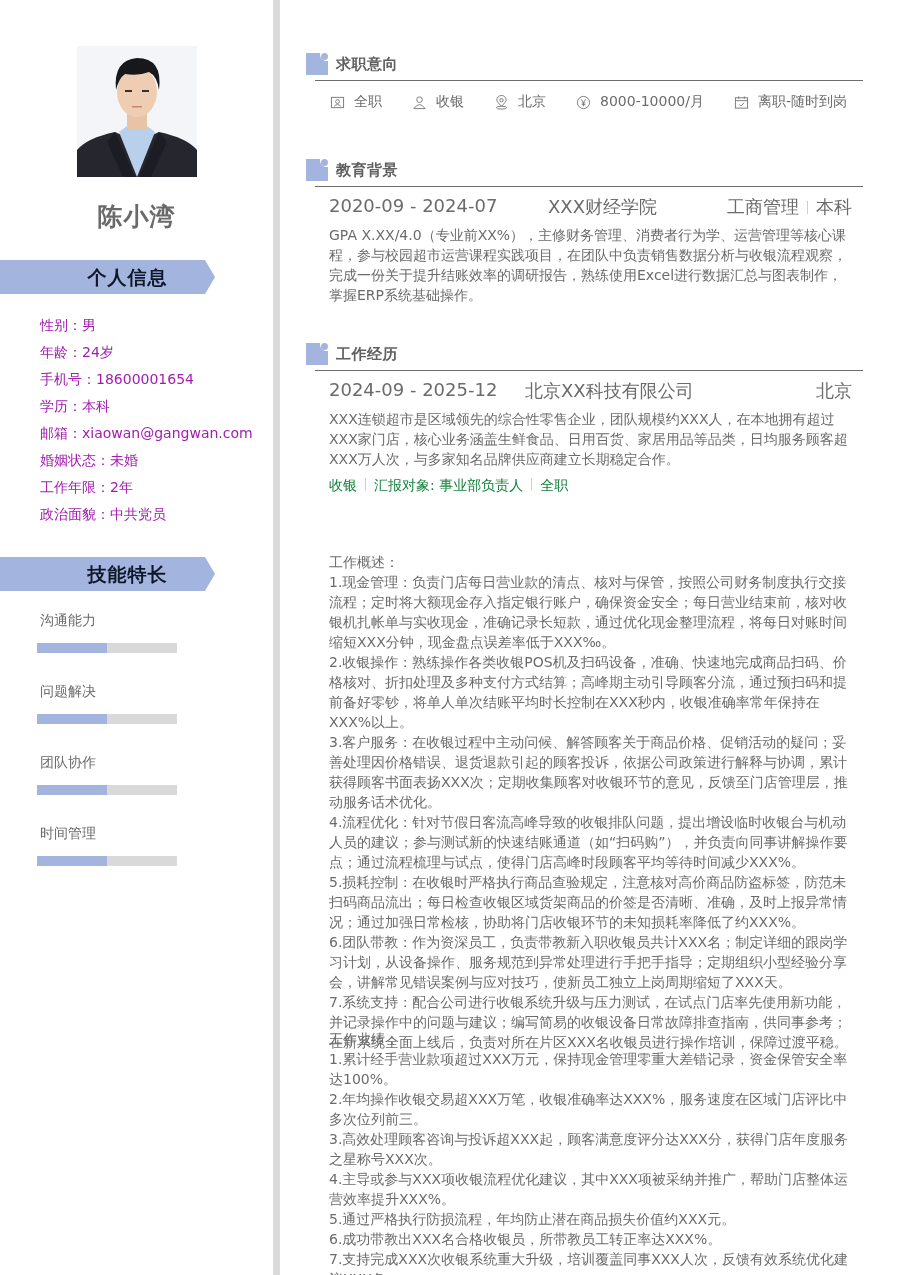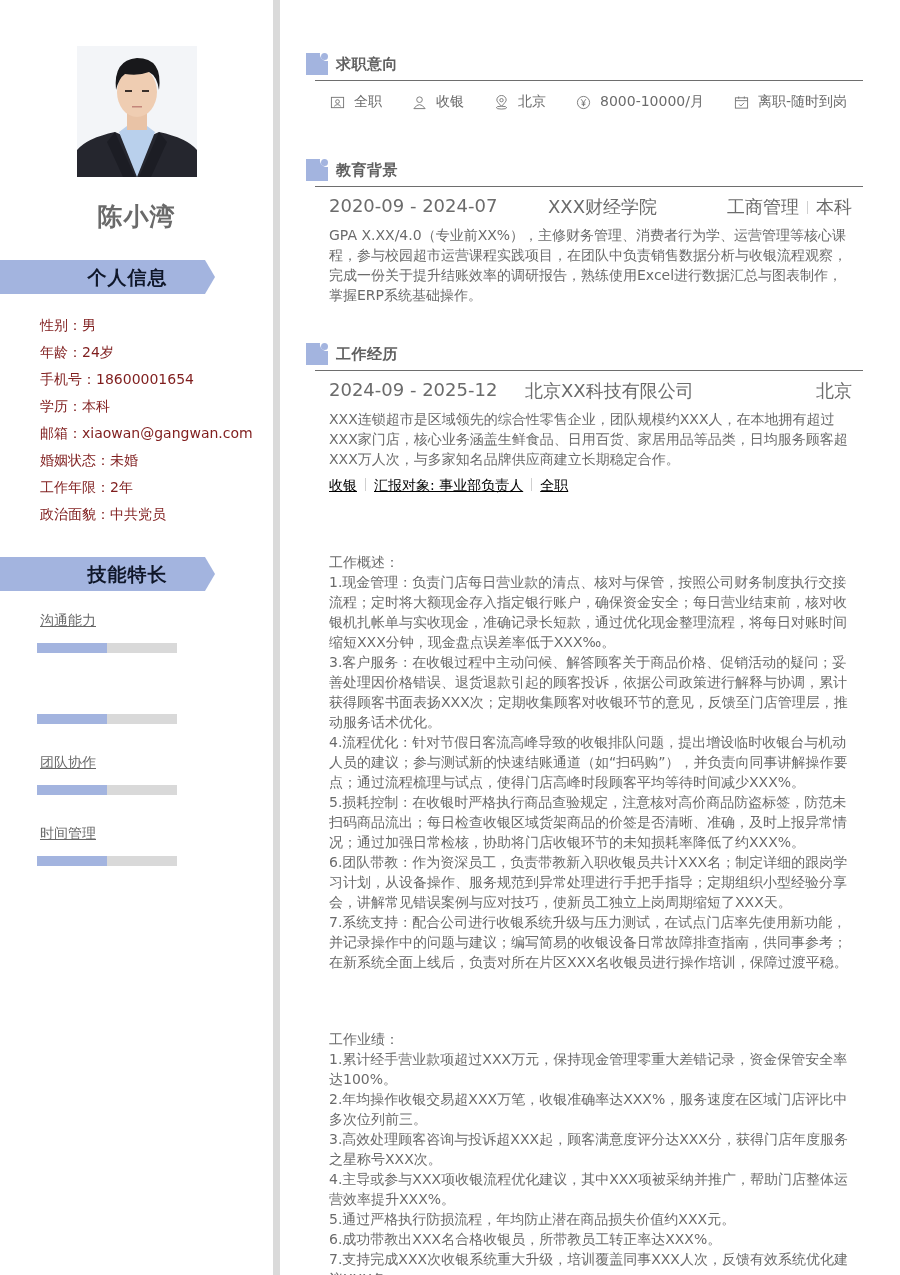--- a/index.html
+++ b/index.html
@@ -12,24 +12,24 @@
   .photo { position: absolute; left: 77px; top: 46px; width: 120px; height: 131px; background: #eef1f5; overflow: hidden; }
   .photo svg { width: 100%; height: 100%; display: block; }
 
   .name { position: absolute; left: 0; width: 273px; top: 200px; text-align: center; font-size: 25px; font-weight: bold; color: #6a6a6a; letter-spacing: 1px; }
 
   .banner { position: absolute; left: 0; width: 215px; height: 34px; background: #a3b4df;
             clip-path: polygon(0 0, 205px 0, 215px 50%, 205px 100%, 0 100%); }
   .banner span { position: absolute; left: 0; width: 255px; top: 0; line-height: 34px; text-align: center; font-size: 19px; font-weight: bold; color: #0f172a; letter-spacing: 1px; }
 
   .info-list { position: absolute; left: 40px; top: 312px; }
-  .info-item { font-size: 14px; line-height: 27px; color: #7f1d1d; white-space: nowrap; }
+  .info-item { font-size: 14px; line-height: 27px; color: #a21caf; white-space: nowrap; }
 
   .skills { position: absolute; left: 40px; top: 606px; width: 200px; }
-  .skill { height: 71px; position: relative; text-decoration: underline; }
+  .skill { height: 71px; position: relative; }
   .skill-label { font-size: 14px; color: #6b6b6b; line-height: 28px; }
   .skill-bar { position: absolute; left: -3px; top: 37px; width: 140px; height: 10px; background: #d9d9d9; }
   .skill-fill { height: 100%; background: #a3b4df; }
 
   .main { position: absolute; left: 306px; top: 0; width: 560px; }
   .sec-head { position: absolute; left: 0; width: 557px; height: 30px; margin-top: 12px; }
   .sec-icon { position: absolute; left: 0; top: 0; width: 22px; height: 22px; }
   .sec-title { position: absolute; left: 30px; top: 2px; font-size: 15px; font-weight: bold; color: #5f5f5f; letter-spacing: 0.5px; }
   .sec-line { position: absolute; left: 9px; top: 27px; width: 548px; height: 1px; background: #6e6e6e; }
 
@@ -38,21 +38,21 @@
   .intent-item svg { width: 15px; height: 15px; margin-right: 9px; }
 
   .row3 { position: absolute; left: 23px; width: 523px; height: 20px; font-size: 18px; color: #6b6b6b; white-space: nowrap; }
   .row3 .c1 { position: absolute; left: 0; top: 0; }
   .row3 .c2 { position: absolute; top: 0; }
   .row3 .c3 { position: absolute; right: 0; top: 0; }
   .sep { display: inline-block; width: 1px; height: 13px; background: #cfcfcf; margin: 0 8px; vertical-align: -1px; }
 
   .para { position: absolute; left: 23px; width: 525px; font-size: 14px; line-height: 20px; color: #6b6b6b; }
   .para p { margin: 0; }
-  .tags { position: absolute; left: 23px; font-size: 14px; color: #000000; white-space: nowrap; text-decoration: underline; }
+  .tags { position: absolute; left: 23px; font-size: 14px; color: #15803d; white-space: nowrap; }
 </style>
 </head>
 <body>
 
 <div class="sidebar">
   <div class="photo">
     <svg viewBox="0 0 120 131">
       <rect width="120" height="131" fill="#f3f5f8"></rect>
 
       <path d="M0 131 L0 104 Q10 92 38 86 L60 96 L82 86 Q110 92 120 104 L120 131 Z" fill="#25262e"></path>
@@ -97,20 +97,21 @@
   </div>
 
   <div class="skills">
     <div class="skill">
       <div class="skill-label">沟通能力</div>
       <div class="skill-bar">
           <div class="skill-fill" style="width: 50%;"></div>
         </div>
     </div>
     <div class="skill">
+      <div class="skill-label">问题解决</div>
       <div class="skill-bar">
           <div class="skill-fill" style="width: 50%;"></div>
         </div>
     </div>
     <div class="skill">
       <div class="skill-label">团队协作</div>
       <div class="skill-bar">
           <div class="skill-fill" style="width: 50%;"></div>
         </div>
     </div>
@@ -213,20 +214,21 @@
     <p>XXX连锁超市是区域领先的综合性零售企业，团队规模约XXX人，在本地拥有超过XXX家门店，核心业务涵盖生鲜食品、日用百货、家居用品等品类，日均服务顾客超XXX万人次，与多家知名品牌供应商建立长期稳定合作。</p>
   </div>
 
   <div class="tags" style="top:477px;">
     <span>收银</span><span class="sep"></span><span>汇报对象: 事业部负责人</span><span class="sep"></span><span>全职</span>
   </div>
 
   <div class="para" style="top:512px;margin-top:40px;">
     <p>工作概述：</p>
     <p>1.现金管理：负责门店每日营业款的清点、核对与保管，按照公司财务制度执行交接流程；定时将大额现金存入指定银行账户，确保资金安全；每日营业结束前，核对收银机扎帐单与实收现金，准确记录长短款，通过优化现金整理流程，将每日对账时间缩短XXX分钟，现金盘点误差率低于XXX‰。</p>
+    <p>2.收银操作：熟练操作各类收银POS机及扫码设备，准确、快速地完成商品扫码、价格核对、折扣处理及多种支付方式结算；高峰期主动引导顾客分流，通过预扫码和提前备好零钞，将单人单次结账平均时长控制在XXX秒内，收银准确率常年保持在XXX%以上。</p>
     <p>3.客户服务：在收银过程中主动问候、解答顾客关于商品价格、促销活动的疑问；妥善处理因价格错误、退货退款引起的顾客投诉，依据公司政策进行解释与协调，累计获得顾客书面表扬XXX次；定期收集顾客对收银环节的意见，反馈至门店管理层，推动服务话术优化。</p>
     <p>4.流程优化：针对节假日客流高峰导致的收银排队问题，提出增设临时收银台与机动人员的建议；参与测试新的快速结账通道（如“扫码购”），并负责向同事讲解操作要点；通过流程梳理与试点，使得门店高峰时段顾客平均等待时间减少XXX%。</p>
     <p>5.损耗控制：在收银时严格执行商品查验规定，注意核对高价商品防盗标签，防范未扫码商品流出；每日检查收银区域货架商品的价签是否清晰、准确，及时上报异常情况；通过加强日常检核，协助将门店收银环节的未知损耗率降低了约XXX%。</p>
     <p>6.团队带教：作为资深员工，负责带教新入职收银员共计XXX名；制定详细的跟岗学习计划，从设备操作、服务规范到异常处理进行手把手指导；定期组织小型经验分享会，讲解常见错误案例与应对技巧，使新员工独立上岗周期缩短了XXX天。</p>
     <p>7.系统支持：配合公司进行收银系统升级与压力测试，在试点门店率先使用新功能，并记录操作中的问题与建议；编写简易的收银设备日常故障排查指南，供同事参考；在新系统全面上线后，负责对所在片区XXX名收银员进行操作培训，保障过渡平稳。</p>
   </div>
 
   <div class="para" style="top:1029px;">
     <p>工作业绩：</p>
     <p>1.累计经手营业款项超过XXX万元，保持现金管理零重大差错记录，资金保管安全率达100%。</p>

